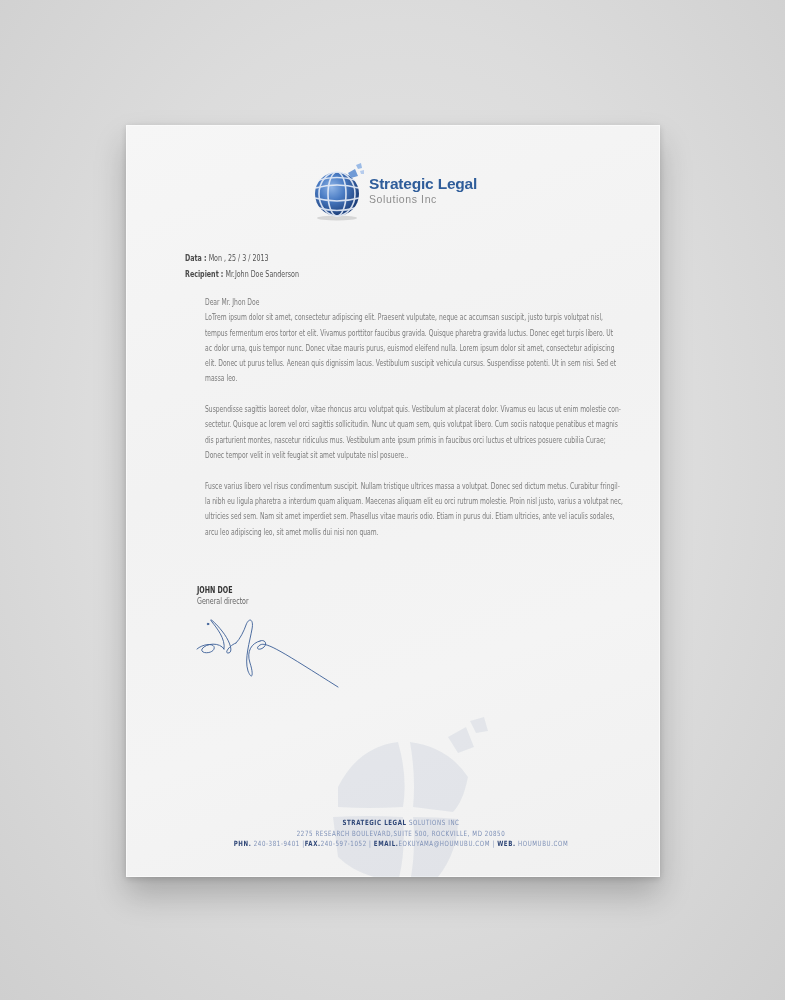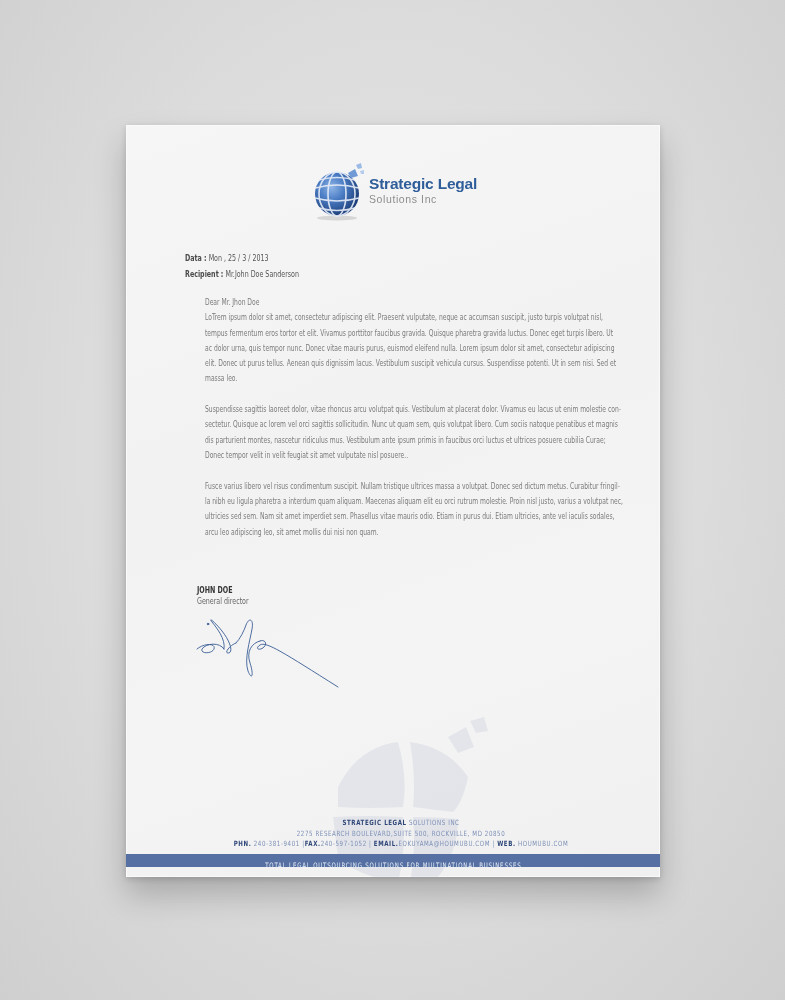--- a/index.html
+++ b/index.html
@@ -169,16 +169,13 @@
 
   <div class="footer">
     <div class="f-line cond">
       <b>STRATEGIC LEGAL</b><span> SOLUTIONS INC</span>
     </div>
     <div class="f-line cond">2275 RESEARCH BOULEVARD,SUITE 500, ROCKVILLE, MD 20850</div>
     <div class="f-line cond">
       <b>PHN.</b><span> 240-381-9401 |</span><b>FAX.</b><span>240-597-1052 | </span><b>EMAIL.</b><span>EOKUYAMA@HOUMUBU.COM | </span><b>WEB.</b><span> HOUMUBU.COM</span>
     </div>
   </div>
-  <div class="band">
-    <span class="band-text cond">TOTAL LEGAL OUTSOURCING SOLUTIONS FOR MULTINATIONAL BUSINESSES</span>
-  </div>
 </div>
 
 </body></html>

